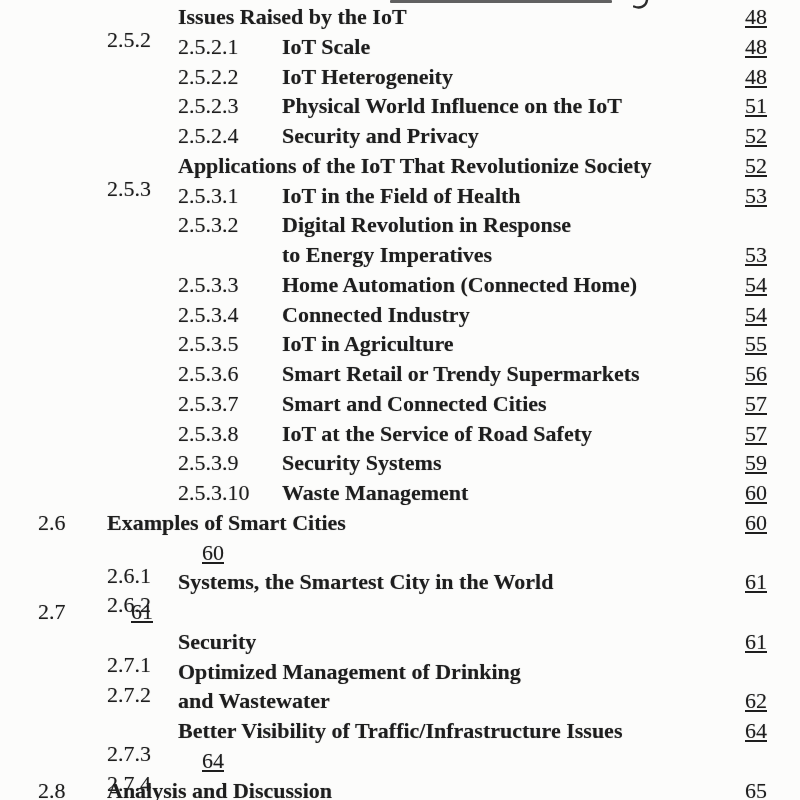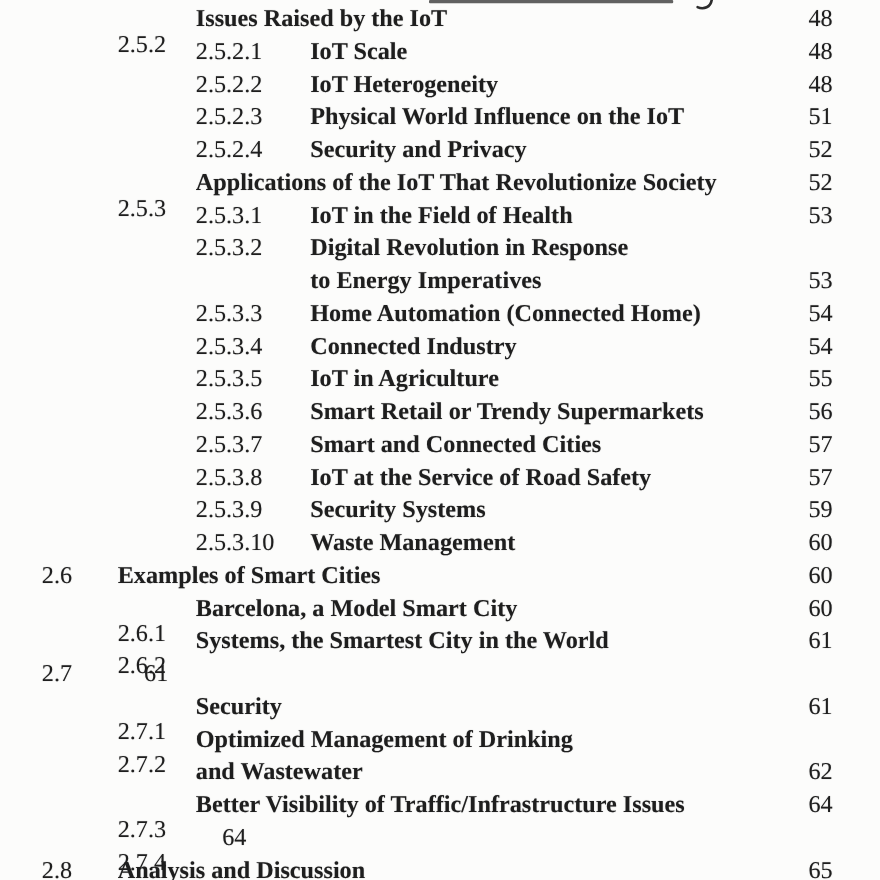--- a/index.html
+++ b/index.html
@@ -49,21 +49,22 @@
     line-height: 29.8px;
     white-space: nowrap;
     text-shadow: 0 0 1px rgba(20,20,20,0.35);
   }
   .num { flex: 0 0 auto; }
   .title { flex: 1 1 auto; overflow: hidden; font-weight: bold; }
   .page-num {
     flex: 0 0 auto;
     width: 46px;
     text-align: right;
-    margin-right: 43px;
+    margin-right: 33px;
+    text-decoration: underline;
   }
   
   .row.l2 .num { margin-left: 38px;  width: 69px;  }
   .row.l3 .num { margin-left: 107px; width: 71px; margin-top: 23px;  }
   .row.l4 .num { margin-left: 178px; width: 104px; }
   .row.c3 .num { margin-left: 178px; width: 0;     }
   .row.c4 .num { margin-left: 282px; width: 0;     }
 </style>
 </head>
 <body>
@@ -163,21 +164,20 @@
     <span class="title">Waste Management</span>
     <span class="page-num">60</span>
   </div>
       <div class="row l2">
     <span class="num">2.6</span>
     <span class="title">Examples of Smart Cities</span>
     <span class="page-num">60</span>
   </div>
       <div class="row l3">
     <span class="num">2.6.1</span>
-    <span class="title">Barcelona, a Model Smart City</span>
     <span class="page-num">60</span>
   </div>
       <div class="row l3">
     <span class="num">2.6.2</span>
     <span class="title">Systems, the Smartest City in the World</span>
     <span class="page-num">61</span>
   </div>
       <div class="row l2">
     <span class="num">2.7</span>
     <span class="page-num">61</span>

